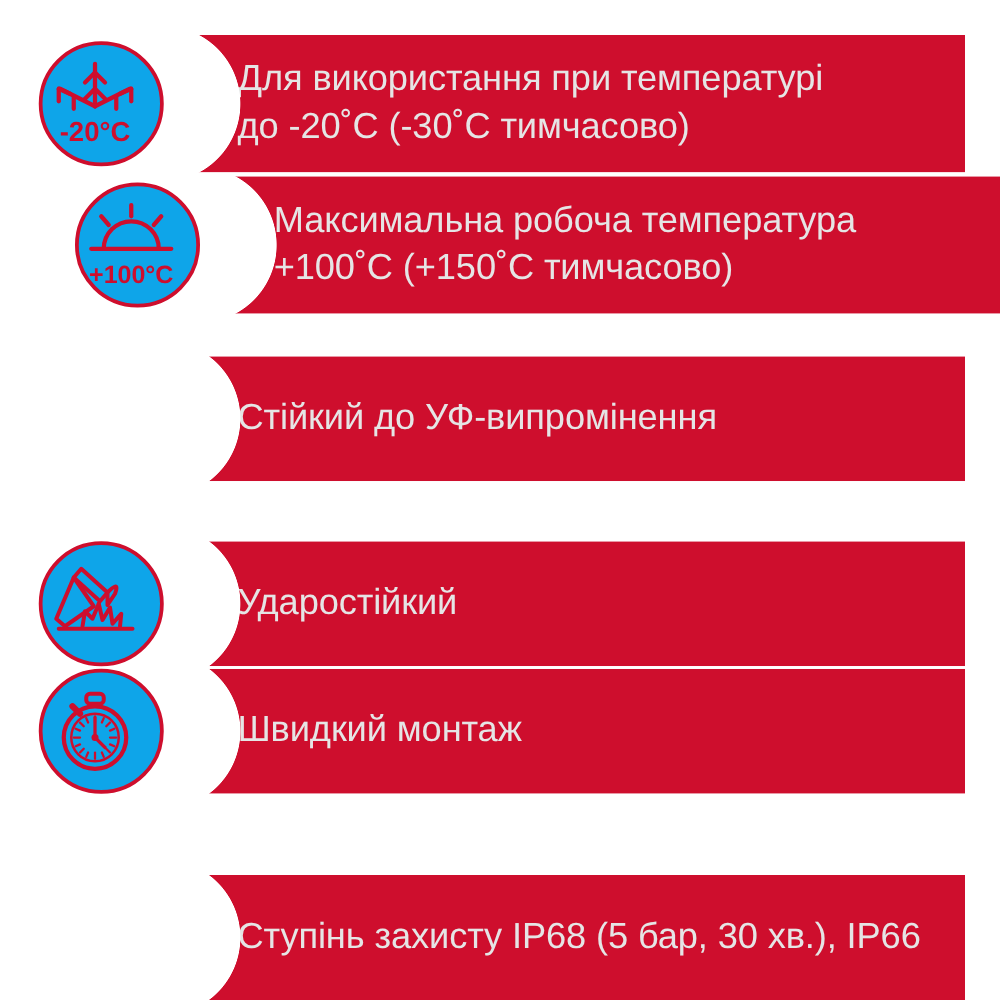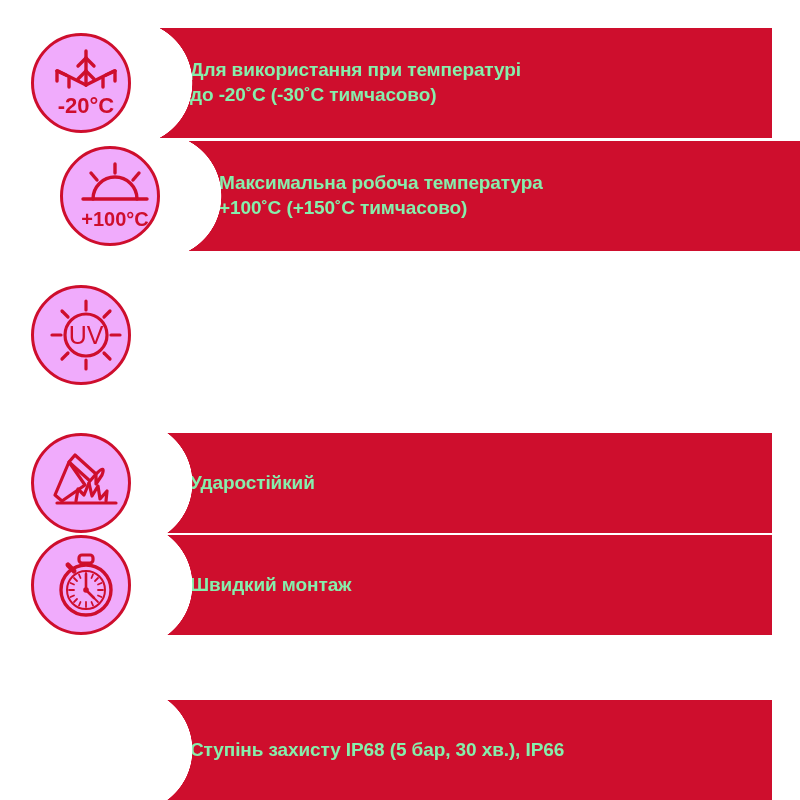--- a/index.html
+++ b/index.html
@@ -39,43 +39,43 @@
     -webkit-mask-image: radial-gradient(circle 62px at 0px 50%, transparent 0 62px, #000 62.6px);
     mask-image: radial-gradient(circle 62px at 0px 50%, transparent 0 62px, #000 62.6px);
   }
 
   .banner-text {
     position: absolute;
     left: 60px;
     right: 20px;
     top: 50%;
     transform: translateY(-50%);
-    color: #86efac;
-    font-size: 19px;
-    font-weight: bold;
+    color: #e5e5e5;
+    font-size: 29px;
+    font-weight: normal;
     line-height: 1.30;
     letter-spacing: -0.1px;
     white-space: pre-line;
   }
 
   
   .icon-badge {
     position: absolute;
     left: 31px;
     top: 50%;
     transform: translateY(-50%);
     width: 100px;
     height: 100px;
     border-radius: 50%;
-    background: #f0abfc;
+    background: #0ea5e9;
     border: 3.5px solid #CE0E2D;
     box-sizing: border-box;
     display: flex;
     align-items: center;
-    justify-content: flex-end;
+    justify-content: flex-start;
     z-index: 3;
   }
   .icon-badge svg { display: block; }
 
   
   .row-tall  { height: 110px; }
   .row-short { height: 100px; }
 </style>
 </head>
 <body>
@@ -122,35 +122,22 @@
           <line x1="42" y1="10" x2="42" y2="19"></line>
           <line x1="18" y1="19" x2="24" y2="26"></line>
           <line x1="66" y1="19" x2="60" y2="26"></line>
         </g>
         <text x="42" y="72" text-anchor="middle" fill="#CE0E2D" font-family="'Liberation Sans', sans-serif" font-size="20" font-weight="bold">+100°C</text>
       </svg>
     </div>
   </div>
 
   <div class="feature-row row-short" style="top:285px;">
-    <div class="icon-badge">
-      <svg width="84" height="84" viewBox="0 0 84 84">
-        <circle cx="42" cy="42" r="21" stroke="#CE0E2D" stroke-width="3.2" fill="none"></circle>
-        <g stroke="#CE0E2D" stroke-width="3.2" stroke-linecap="round">
-          <line x1="42" y1="8" x2="42" y2="17"></line>
-          <line x1="42" y1="67" x2="42" y2="76"></line>
-          <line x1="8" y1="42" x2="17" y2="42"></line>
-          <line x1="67" y1="42" x2="76" y2="42"></line>
-          <line x1="18" y1="18" x2="24" y2="24"></line>
-          <line x1="60" y1="60" x2="66" y2="66"></line>
-          <line x1="66" y1="18" x2="60" y2="24"></line>
-          <line x1="24" y1="60" x2="18" y2="66"></line>
-        </g>
-        <text x="42" y="51" text-anchor="middle" fill="#CE0E2D" font-family="'Liberation Sans', sans-serif" font-size="25">UV</text>
-      </svg>
+    <div class="banner">
+      <div class="banner-text">Стійкий до УФ-випромінення</div>
     </div>
   </div>
 
   <div class="feature-row row-short" style="top:410px;margin-top:23px;">
     <div class="banner">
       <div class="banner-text">Ударостійкий</div>
     </div>
     <div class="icon-badge">
       <svg width="84" height="84" viewBox="0 0 84 84">
         <g stroke="#CE0E2D" stroke-width="3.2" fill="none" stroke-linejoin="round" stroke-linecap="round">

